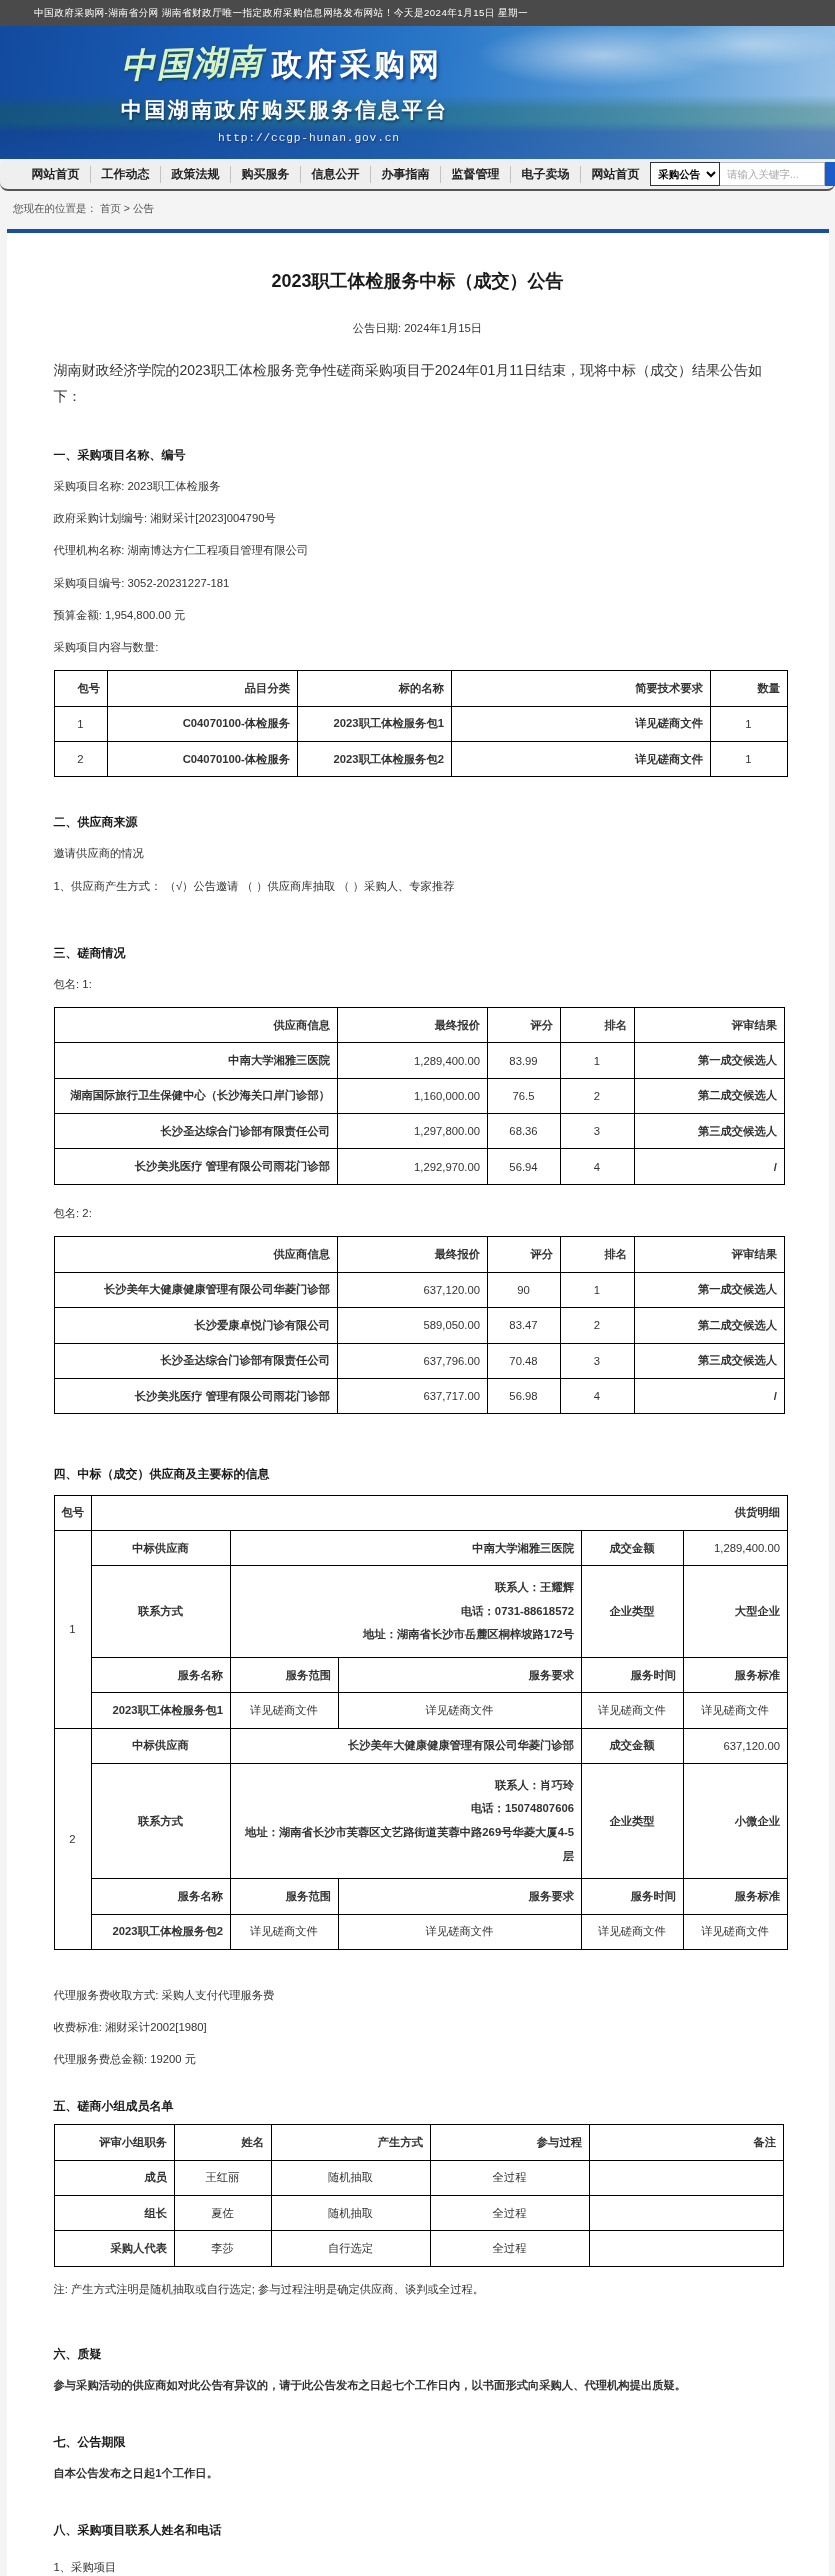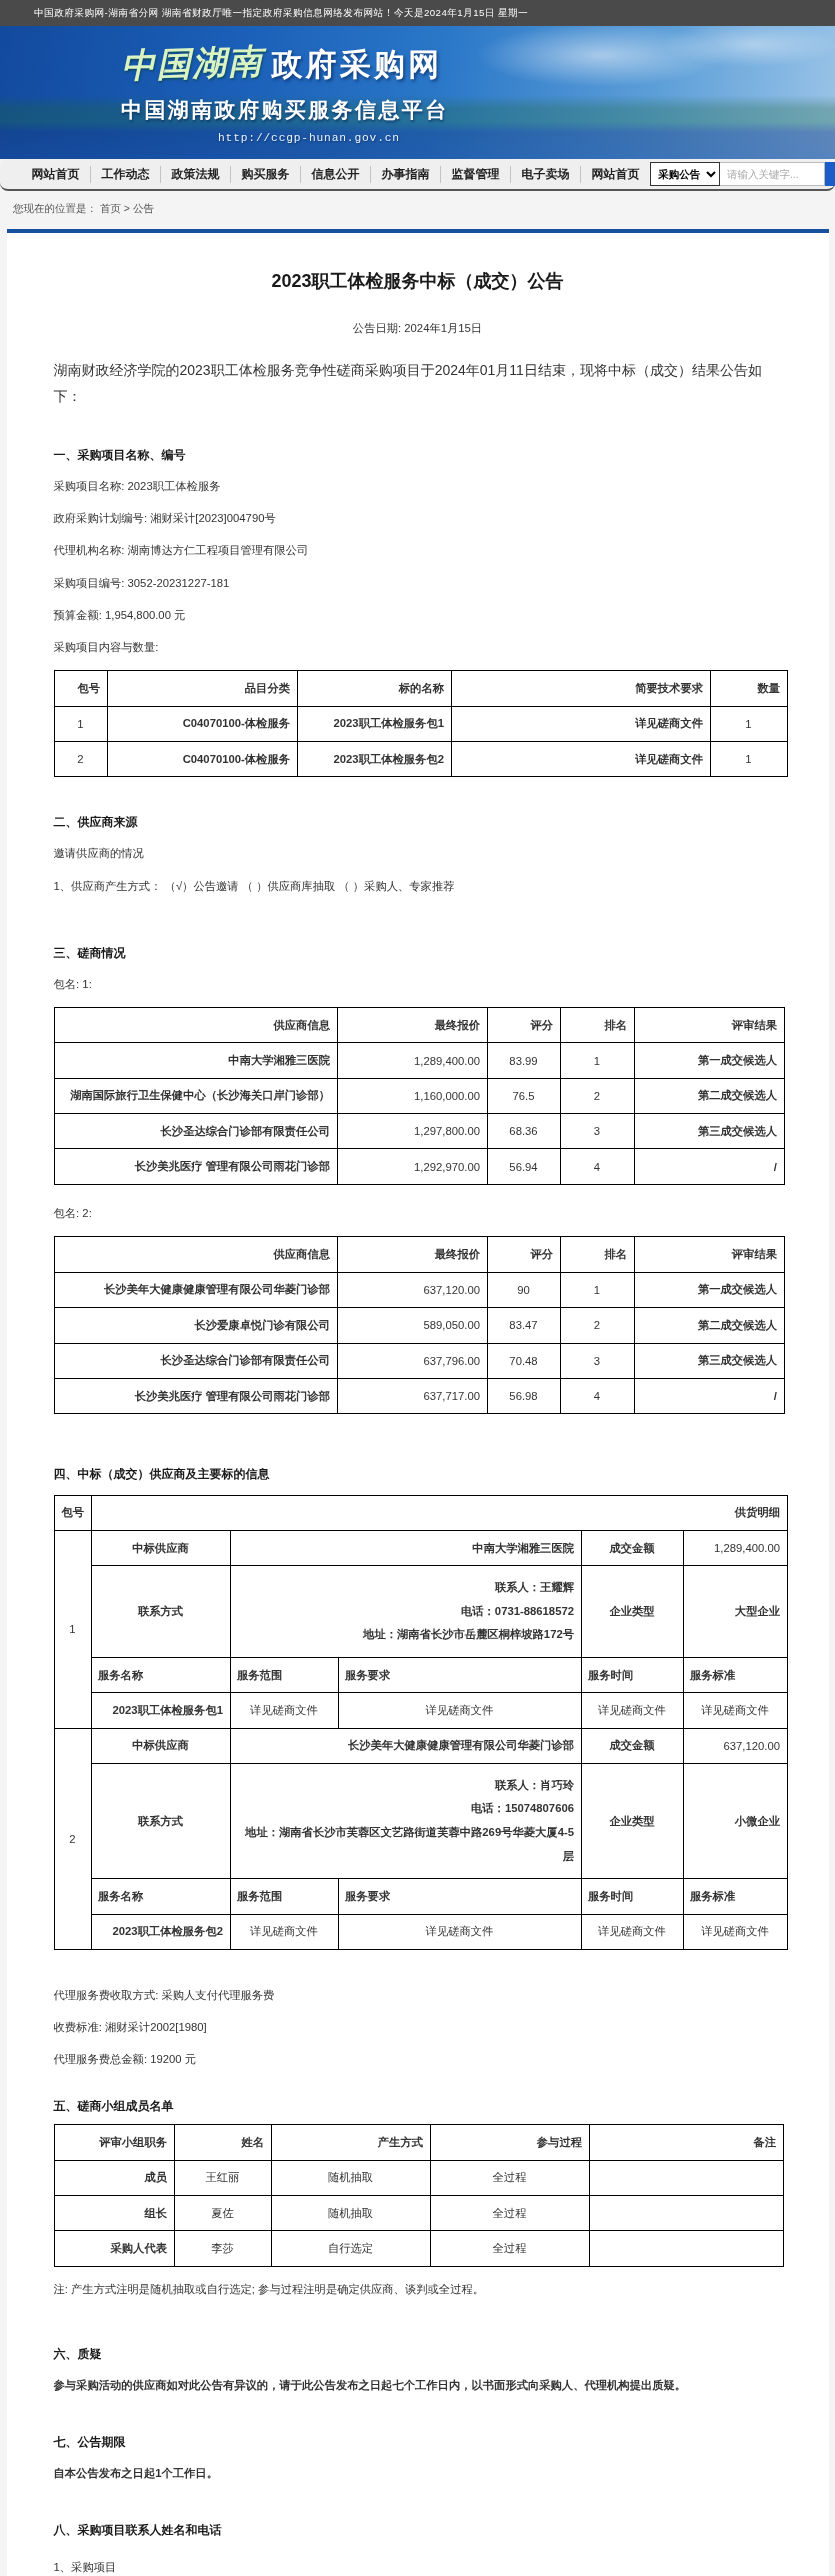--- a/index.html
+++ b/index.html
@@ -87,21 +87,21 @@
   .pair-line .right-col { margin-left:186px; }
   
   table.data {
     width:100%; border-collapse:collapse; border:1.6px solid #000;
     font-size:11.3px; margin:9.7px 0 6.5px; table-layout:fixed;
   }
   table.data th, table.data td { border:0.8px solid #000; padding:9.7px 6.5px; word-break:break-all; }
   table.data th { font-weight:bold; text-align:right; }
   td.c { text-align:center; } td.l { text-align:right;font-weight:bold; } td.r { text-align:right; }
   table.award td.label { font-weight:bold; text-align:center; }
-  table.award td.svc-h { font-weight:bold; text-align:left; }
+  table.award td.svc-h { font-weight:bold; text-align:right; }
   table.award { margin-top:11.3px; }
   table.award .contact-cell div { line-height:2.1; }
   tr.pkg-sep td { border-top:1.6px solid #000; }
 </style>
 </head>
 <body>
 
 <div class="topbar">
   <span>中国政府采购网-湖南省分网 湖南省财政厅唯一指定政府采购信息网络发布网站！今天是2024年1月15日 星期一</span>
 </div>

